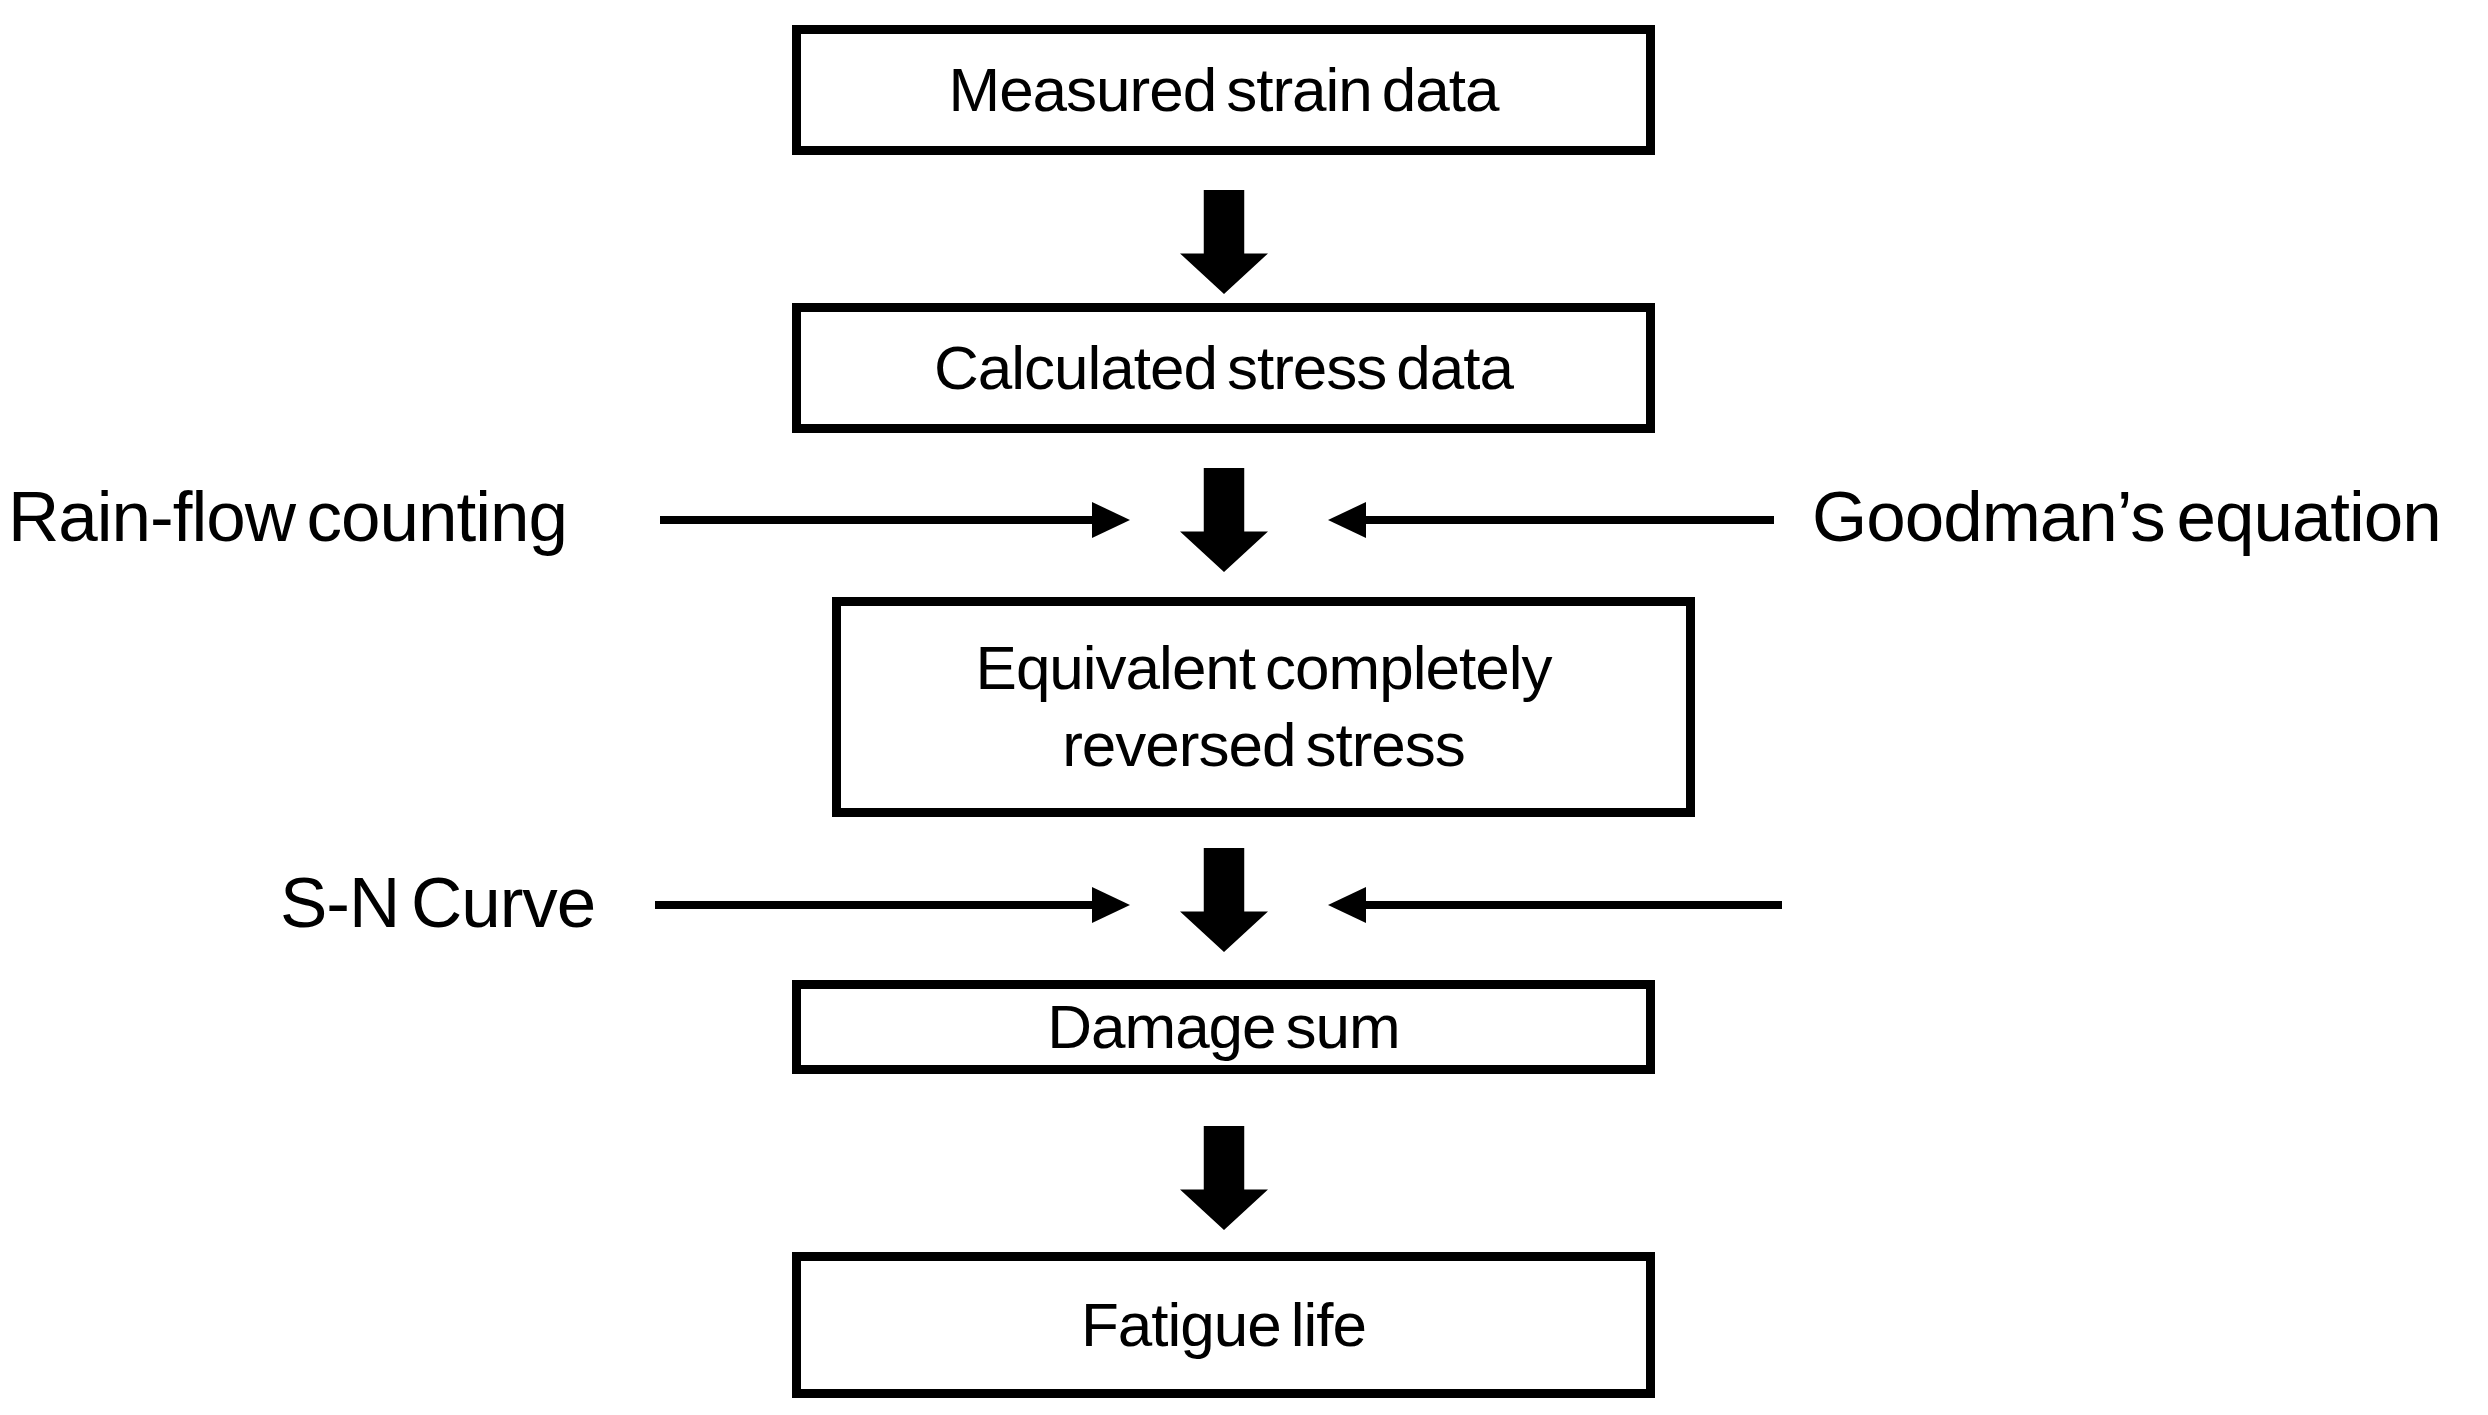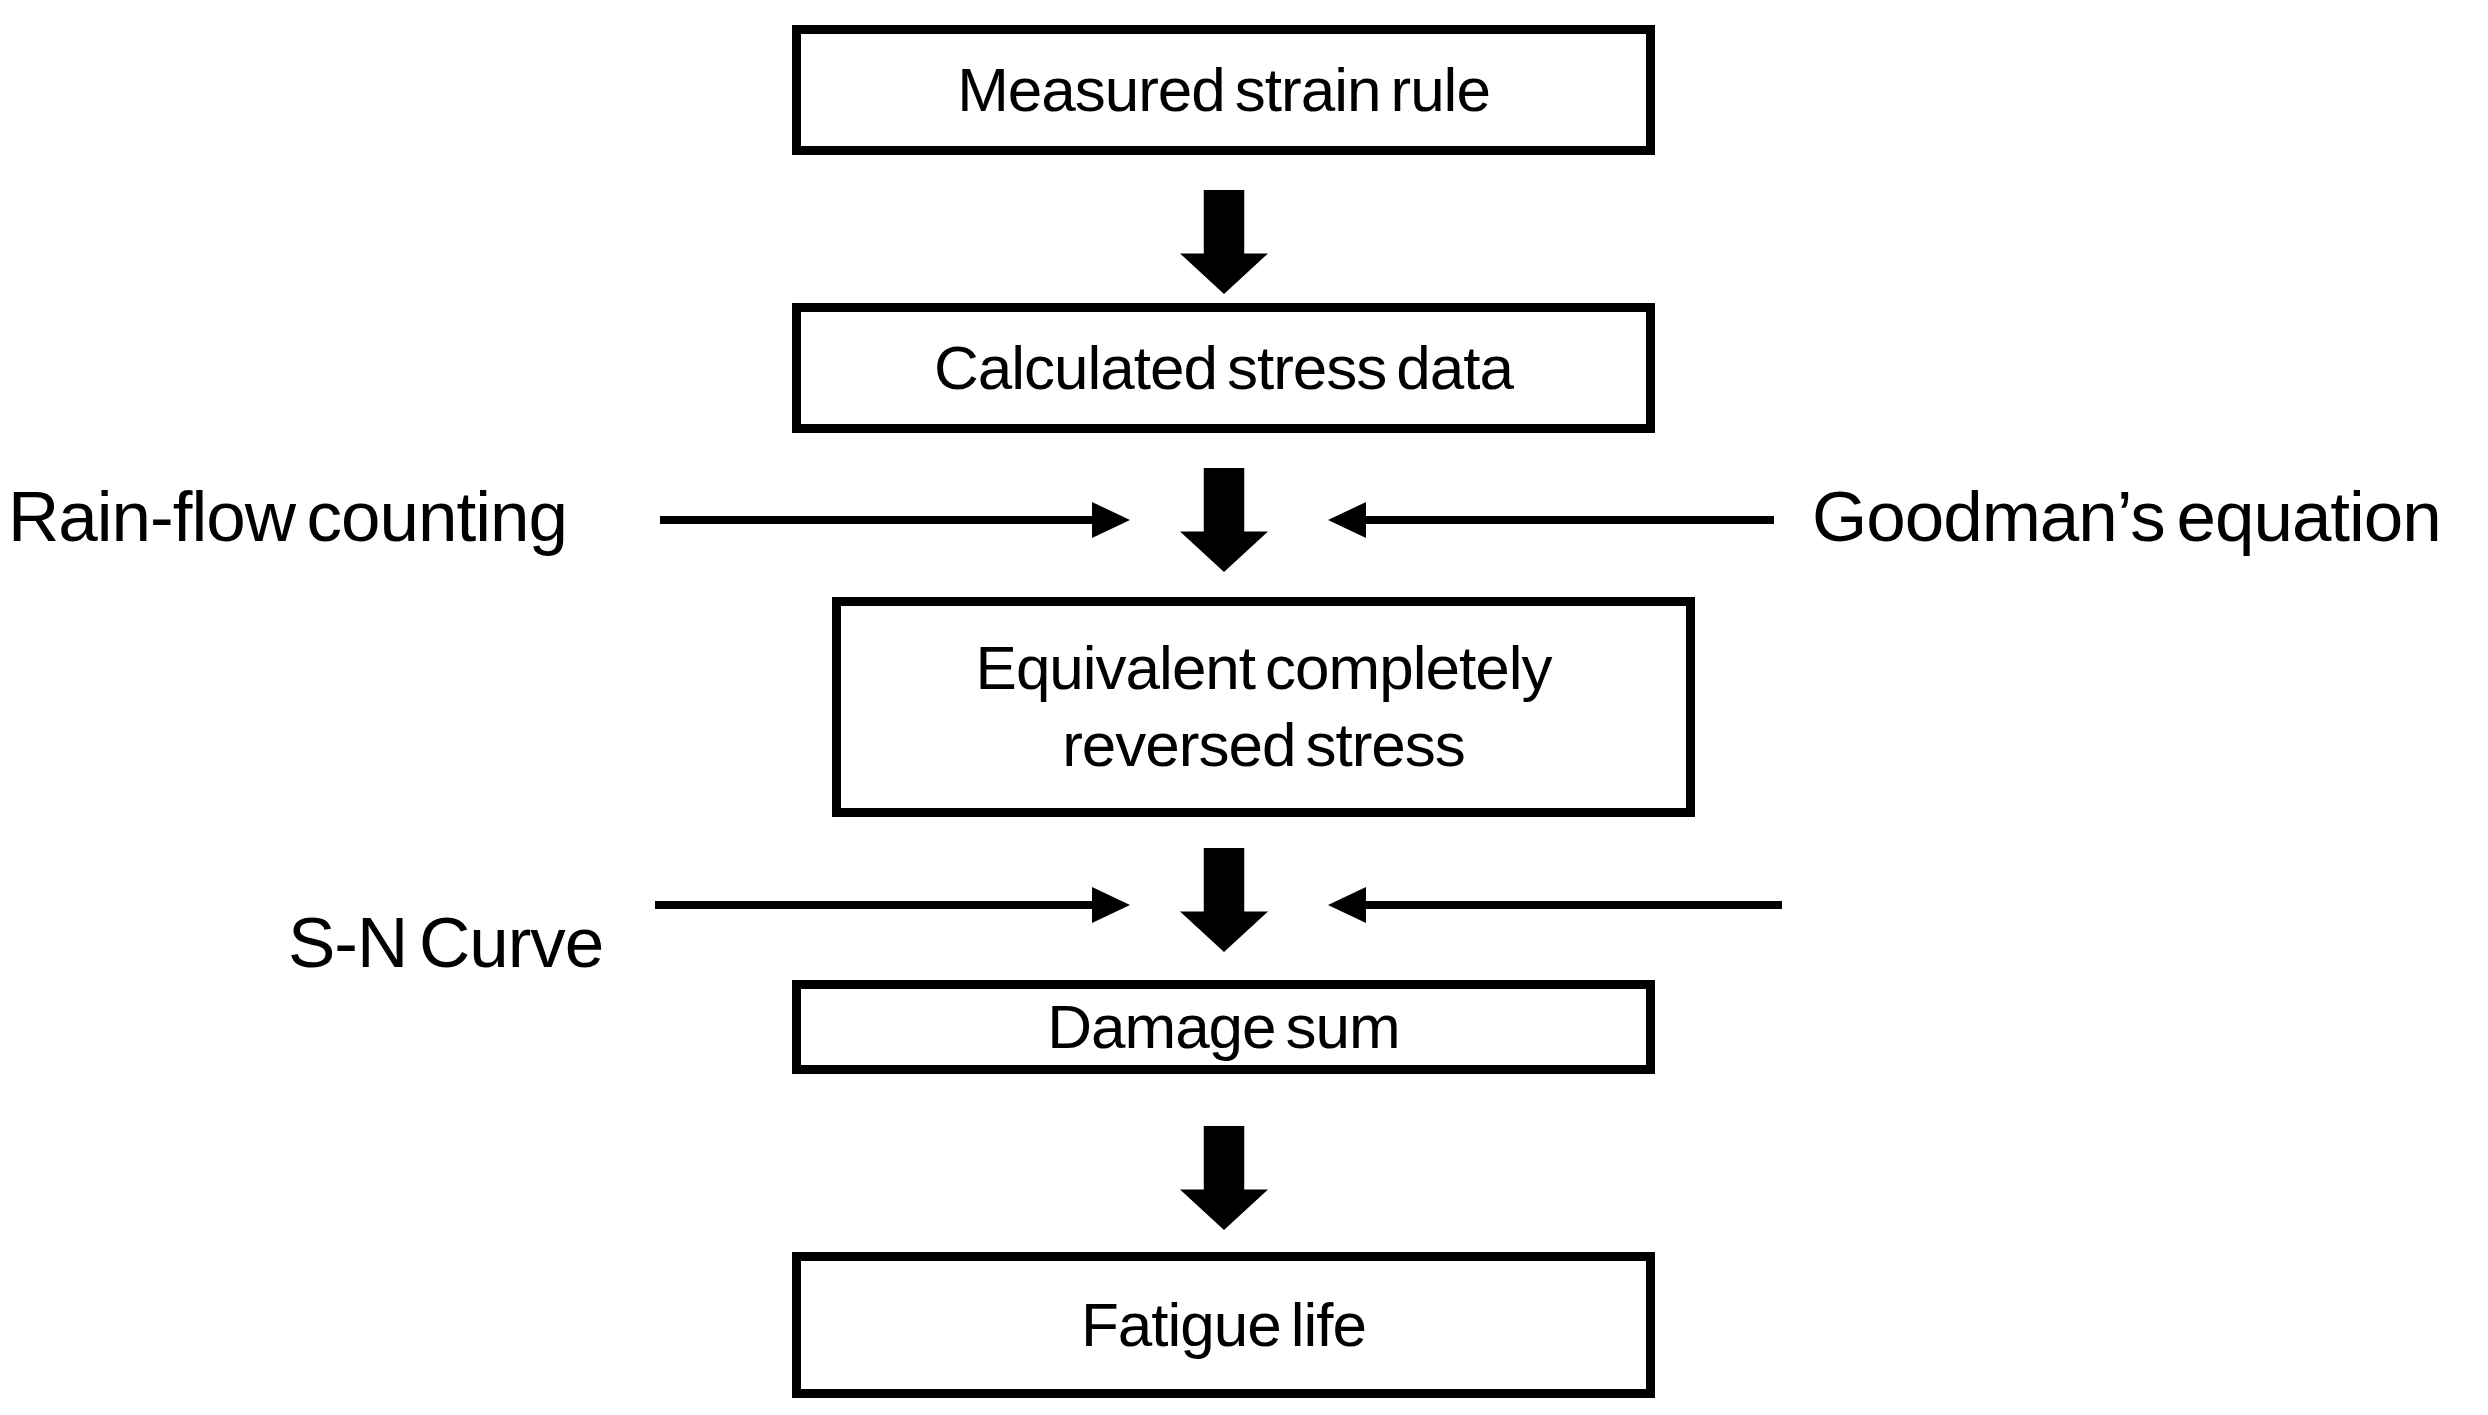--- a/index.html
+++ b/index.html
@@ -84,30 +84,30 @@
   .side-label{
     position:absolute;
     font-size:71px;
     letter-spacing:-1px;
     word-spacing:-0.10em;
     white-space:nowrap;
     line-height:1.15;
   }
   .lbl-rainflow{top:476px;left:8px;}
   .lbl-goodman{top:476px;left:1812px;}
-  .lbl-sncurve{top:862px;left:288px;margin-top:40px;}
+  .lbl-sncurve{top:862px;left:280px;}
   .lbl-palmgren{top:862px;left:1786px;}
 </style>
 </head>
 <body>
 
 <div id="canvas">
 
   <div class="flow-box box-1">
-    <span>Measured strain rule</span>
+    <span>Measured strain data</span>
   </div>
   <div class="flow-box box-2">
     <span>Calculated stress data</span>
   </div>
   <div class="flow-box box-3">
     <span>Equivalent completely reversed stress</span>
   </div>
   <div class="flow-box box-4">
     <span>Damage sum</span>
   </div>

